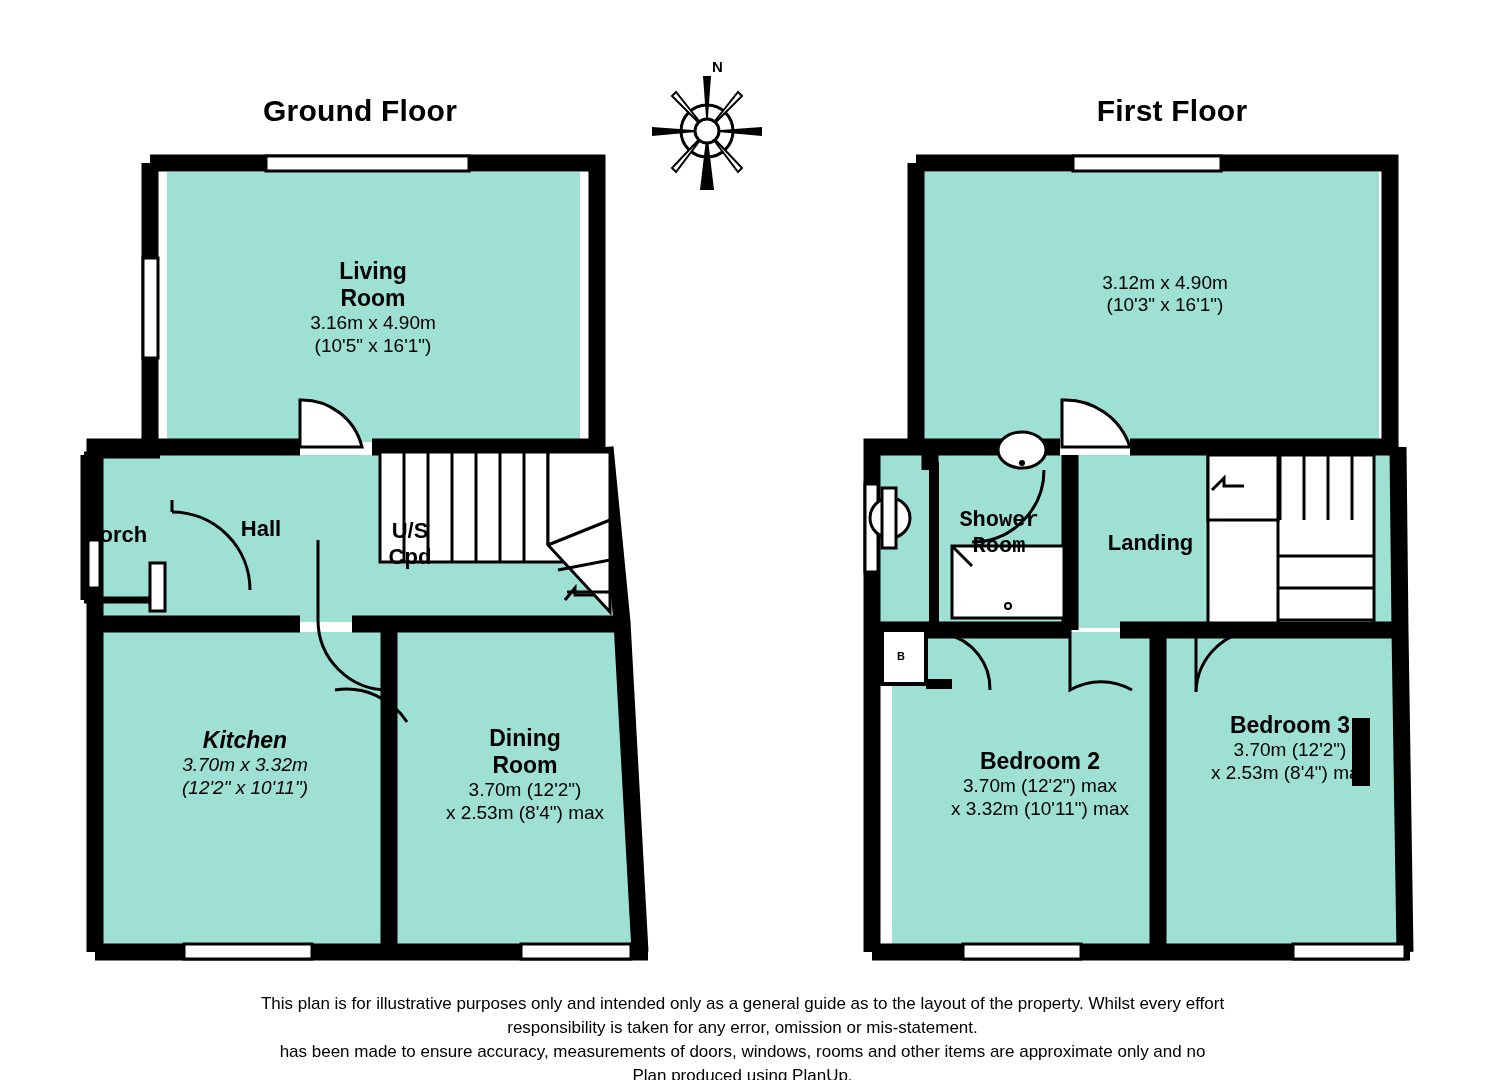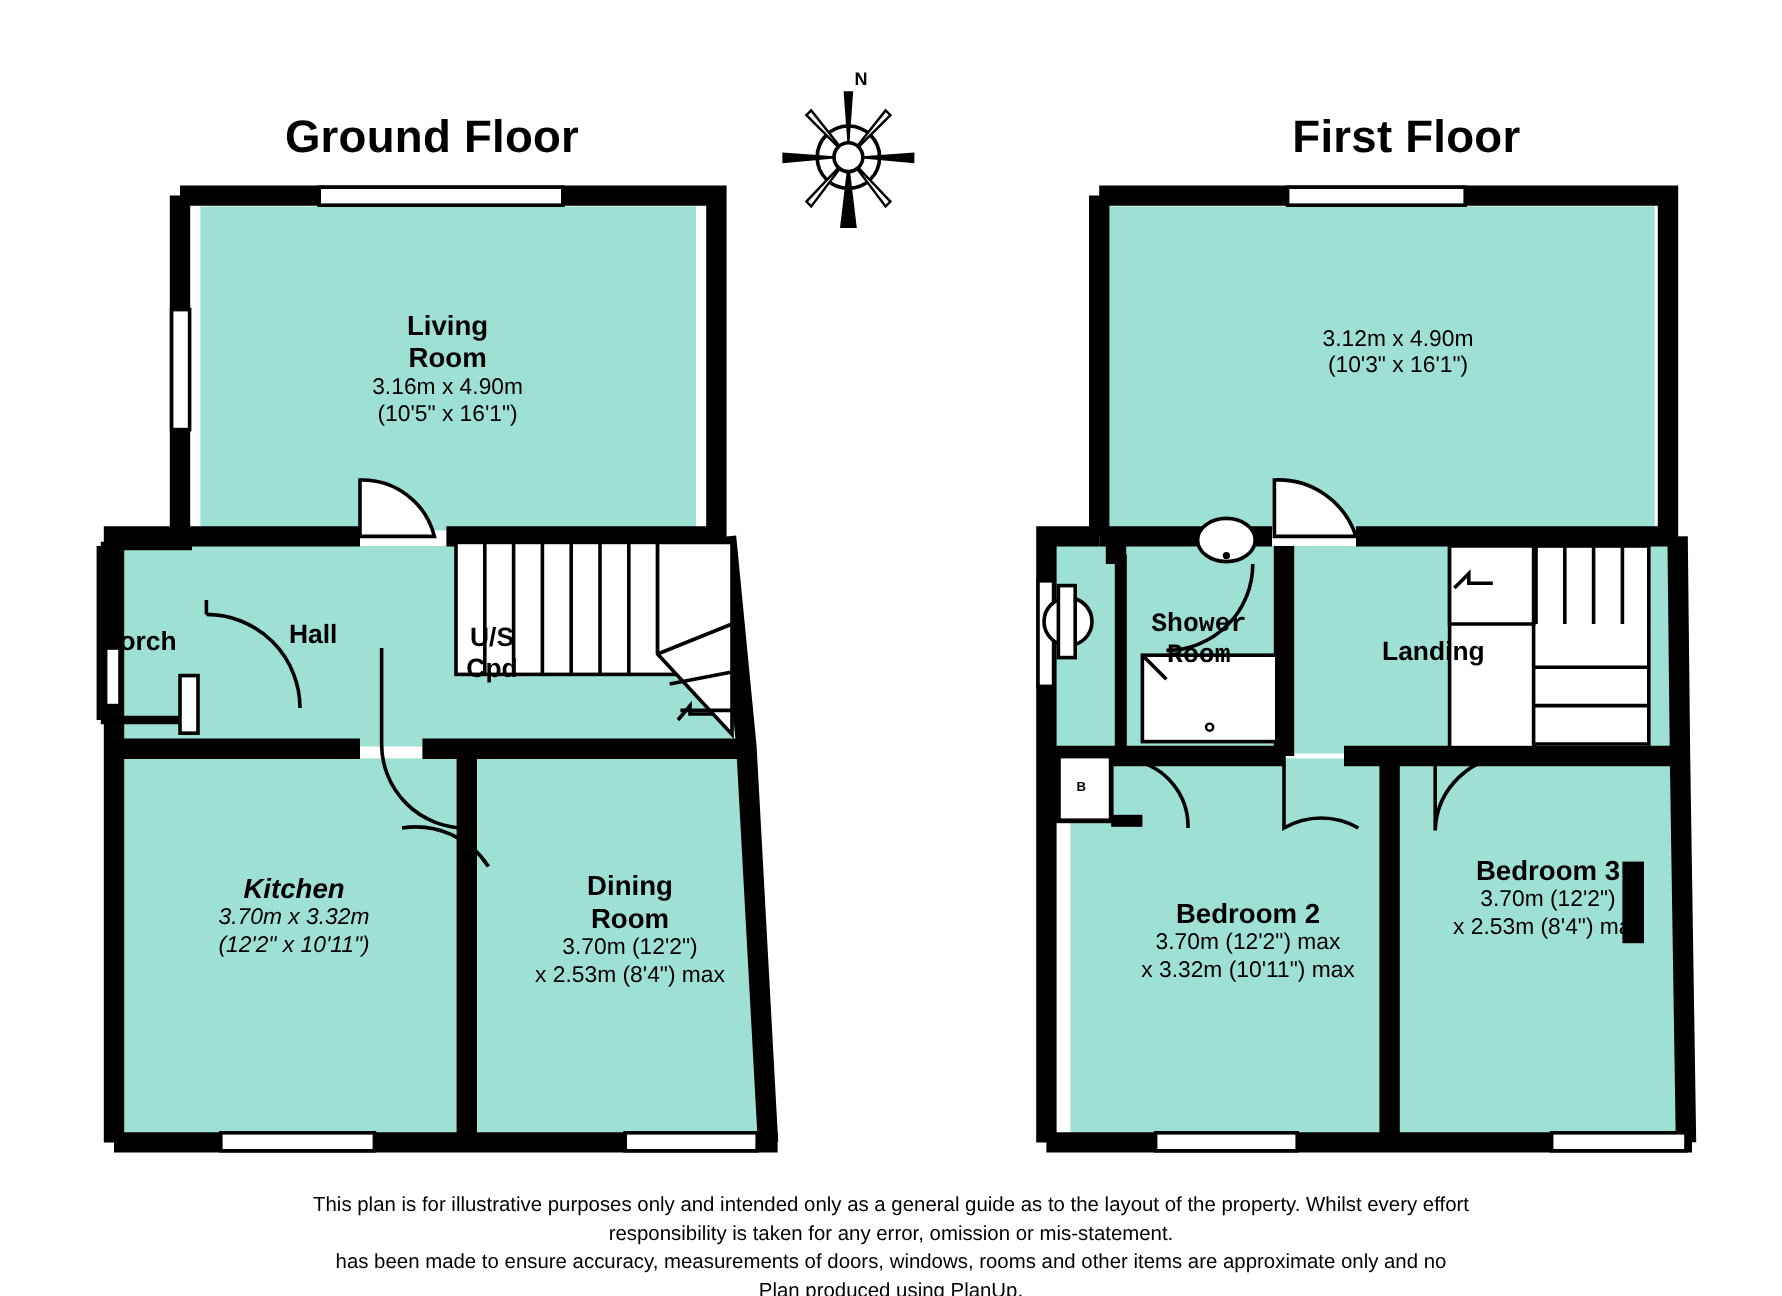--- a/index.html
+++ b/index.html
@@ -16,21 +16,21 @@
     overflow: hidden;
   }
   #plan {
     position: absolute;
     left: 0; top: 0;
     width: 1485px;
     height: 1080px;
   }
   .floor-title {
     position: absolute;
-    font-size: 38px;
+    font-size: 30px;
     font-weight: bold;
     text-align: center;
     letter-spacing: 0.2px;
   }
   #gf-title { left: 160px; top: 94px; width: 400px; }
   #ff-title { left: 972px; top: 94px; width: 400px; }
 
   .room-label {
     position: absolute;
     text-align: center;
@@ -304,21 +304,21 @@
 </div>
 
 <div class="room-label" style="left:1142px; top:712px; width:296px;">
   <span class="rname">Bedroom 3</span>
   <span class="rdim">3.70m (12'2")
 x 2.53m (8'4") max</span>
 </div>
 
 <div class="small-label" style="left:934px; top:508px; width:130px;font-family:Liberation Mono, monospace;">Shower
 Room</div>
-<div class="small-label" style="left:1078px; top:530px; width:145px;margin-left:44px;">Landing</div>
+<div class="small-label" style="left:1078px; top:530px; width:145px;">Landing</div>
 <div class="tiny-label" style="left:897px; top:650px;">B</div>
 
 <div id="disclaimer">
   <div>This plan is for illustrative purposes only and intended only as a general guide as to the layout of the property. Whilst every effort</div>
   <div>responsibility is taken for any error, omission or mis-statement.</div>
   <div>has been made to ensure accuracy, measurements of doors, windows, rooms and other items are approximate only and no</div>
   <div>Plan produced using PlanUp.</div>
 </div>
 
 </body></html>

